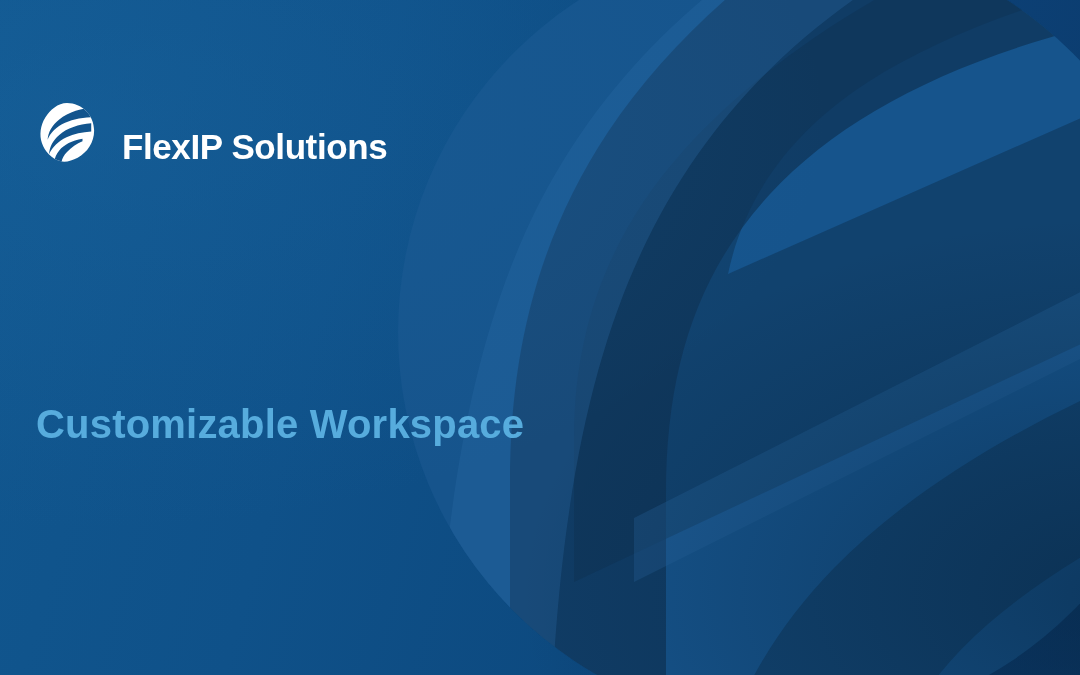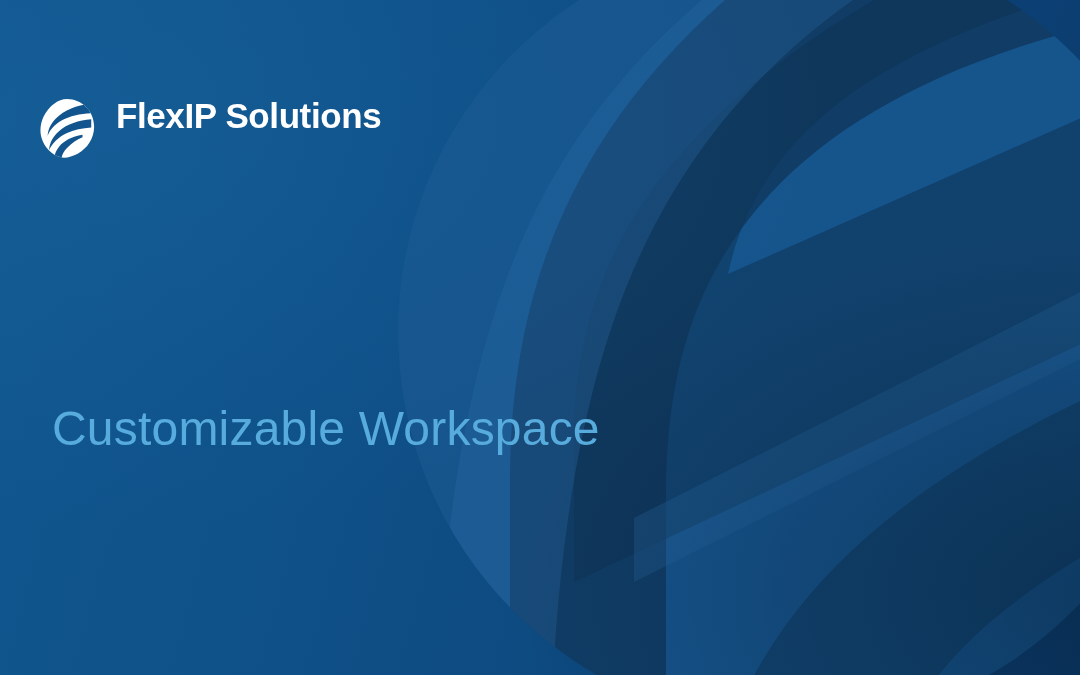--- a/index.html
+++ b/index.html
@@ -43,22 +43,22 @@
     pointer-events: none;
   }
   .watermark svg { display: block; width: 100%; height: 100%; }
 
   
   .brand {
     position: absolute;
     left: 36px;
     top: 98px;
     display: flex;
-    align-items: flex-start;
-    gap: 18px;
+    align-items: flex-end;
+    gap: 24px;
     height: 66px;
   }
   .brand-logo {
     width: 62px;
     height: 62px;
     flex: 0 0 62px;
   }
   .brand-logo svg { display: block; width: 100%; height: 100%; }
   .brand-word {
     color: #ffffff;
@@ -81,25 +81,25 @@
     font-size: 35px;
     font-weight: 700;
     letter-spacing: 0.9px;
     line-height: 1.08;
     margin: 0;
     text-transform: uppercase;
     white-space: nowrap;
   }
   .subhead {
     color: #57acdd;
-    font-size: 48px;
-    font-weight: 400;
+    font-size: 40px;
+    font-weight: 700;
     letter-spacing: 0.2px;
     line-height: 1.12;
-    margin: 10px 0 0 16px;
+    margin: 10px 0 0 0;
     white-space: nowrap;
   }
 </style>
 </head>
 <body>
 
 <div id="stage">
 
   <div class="bg-base"></div>
 

